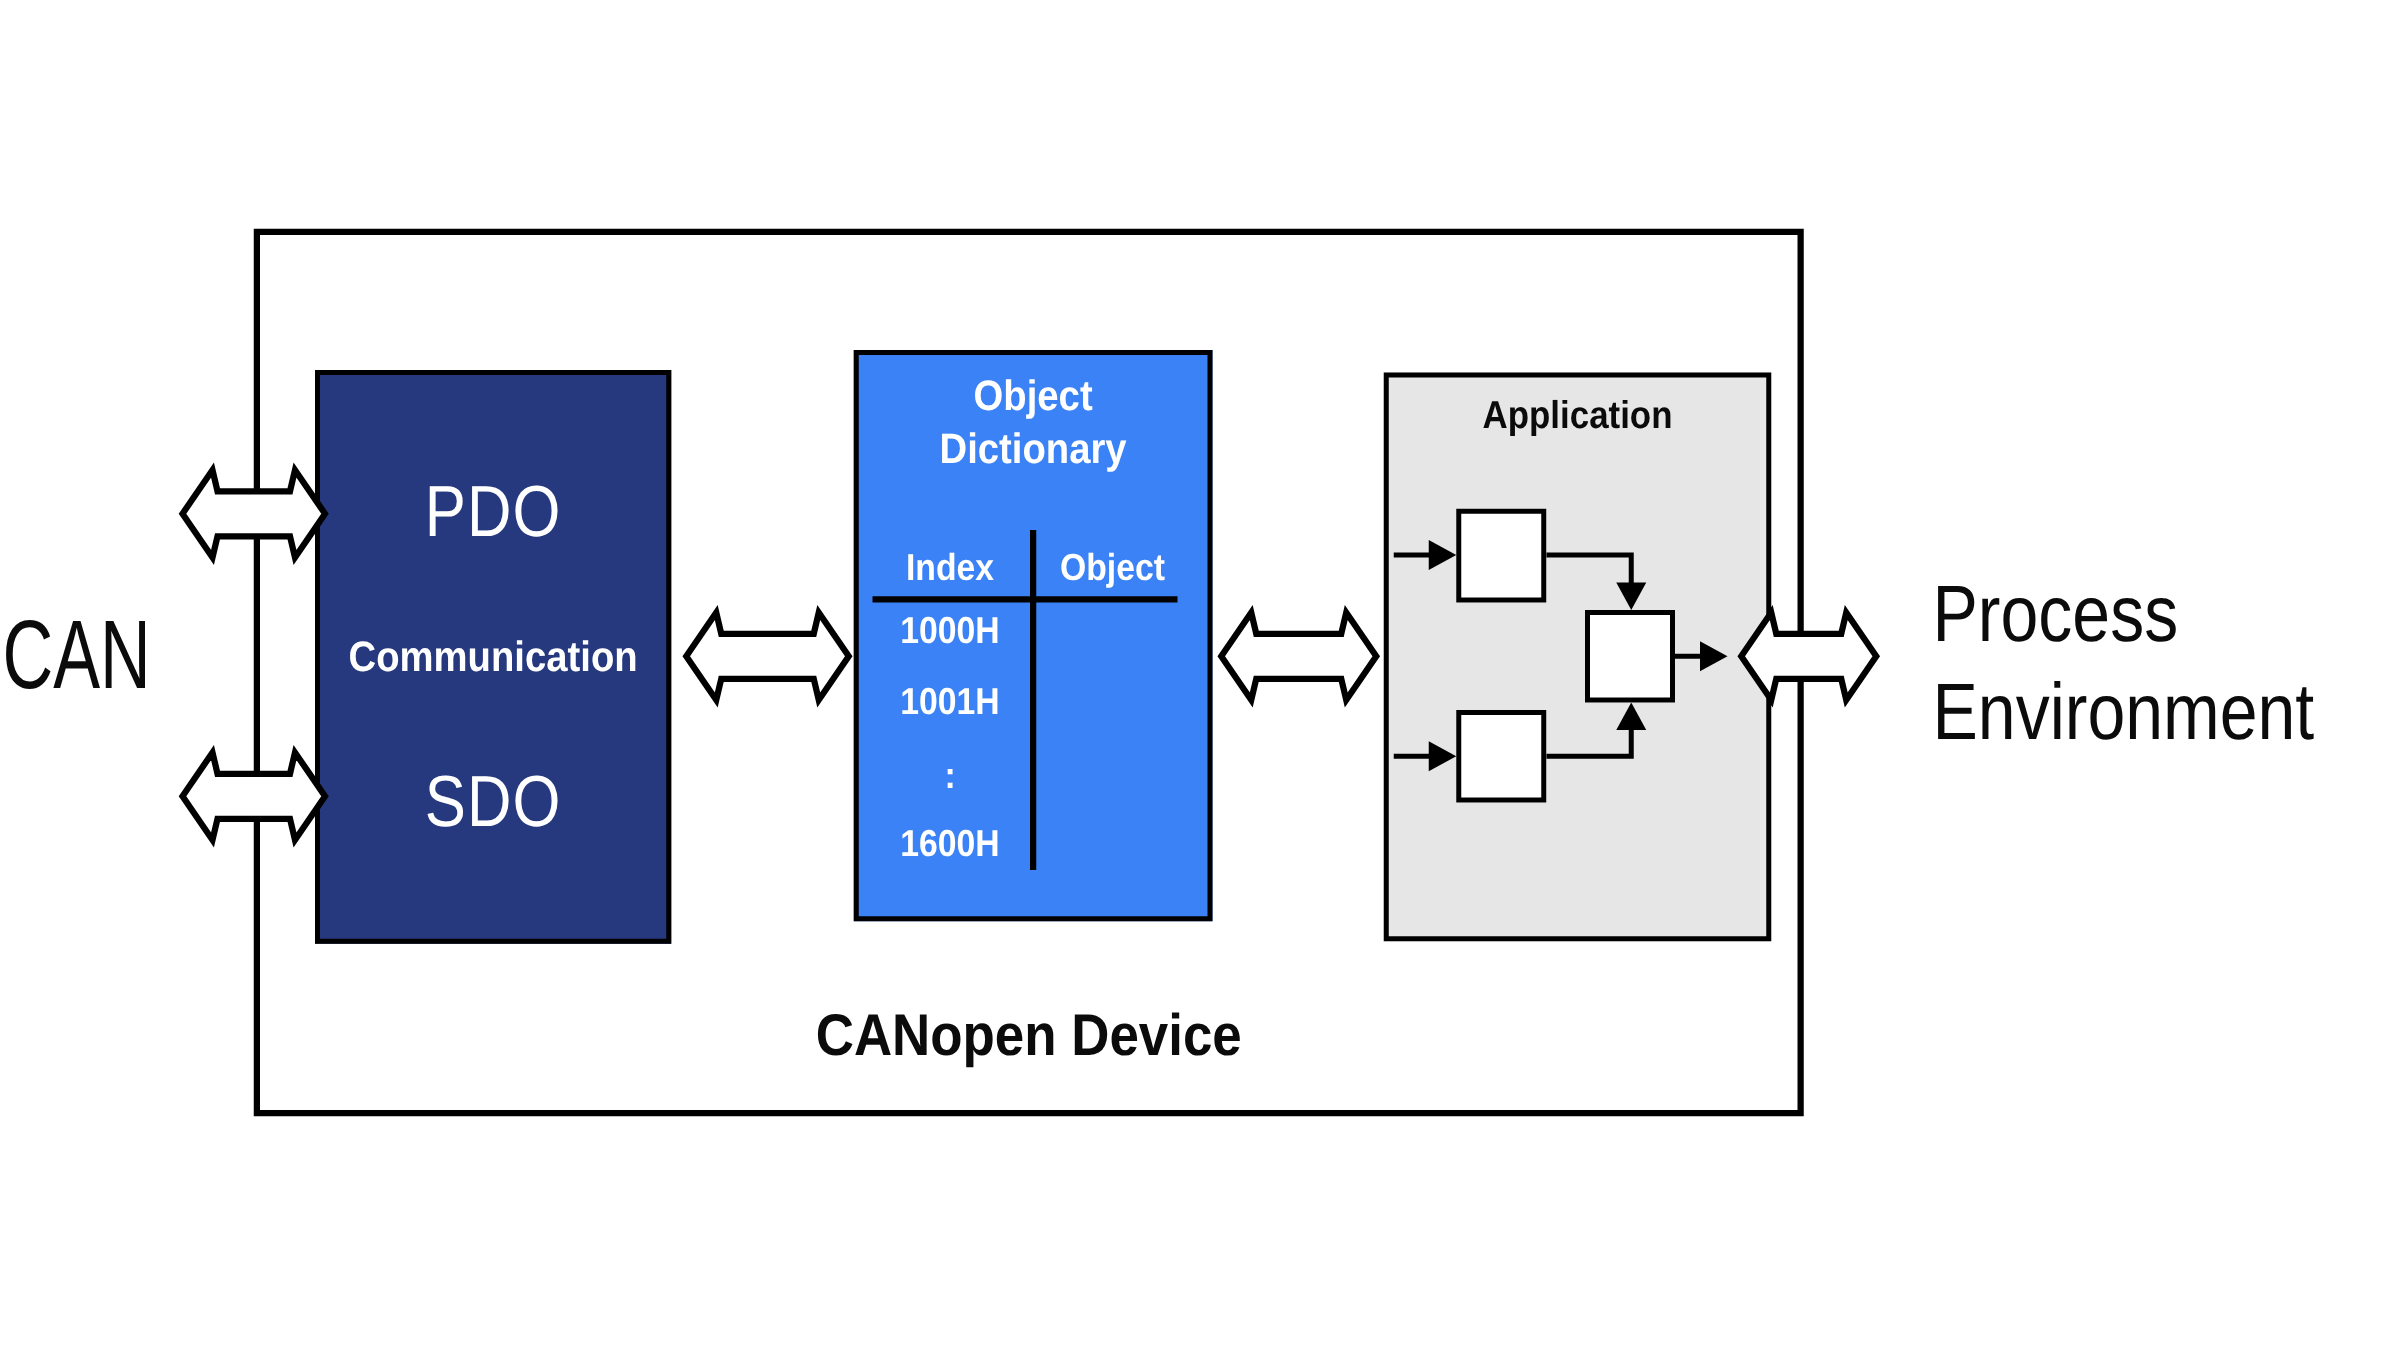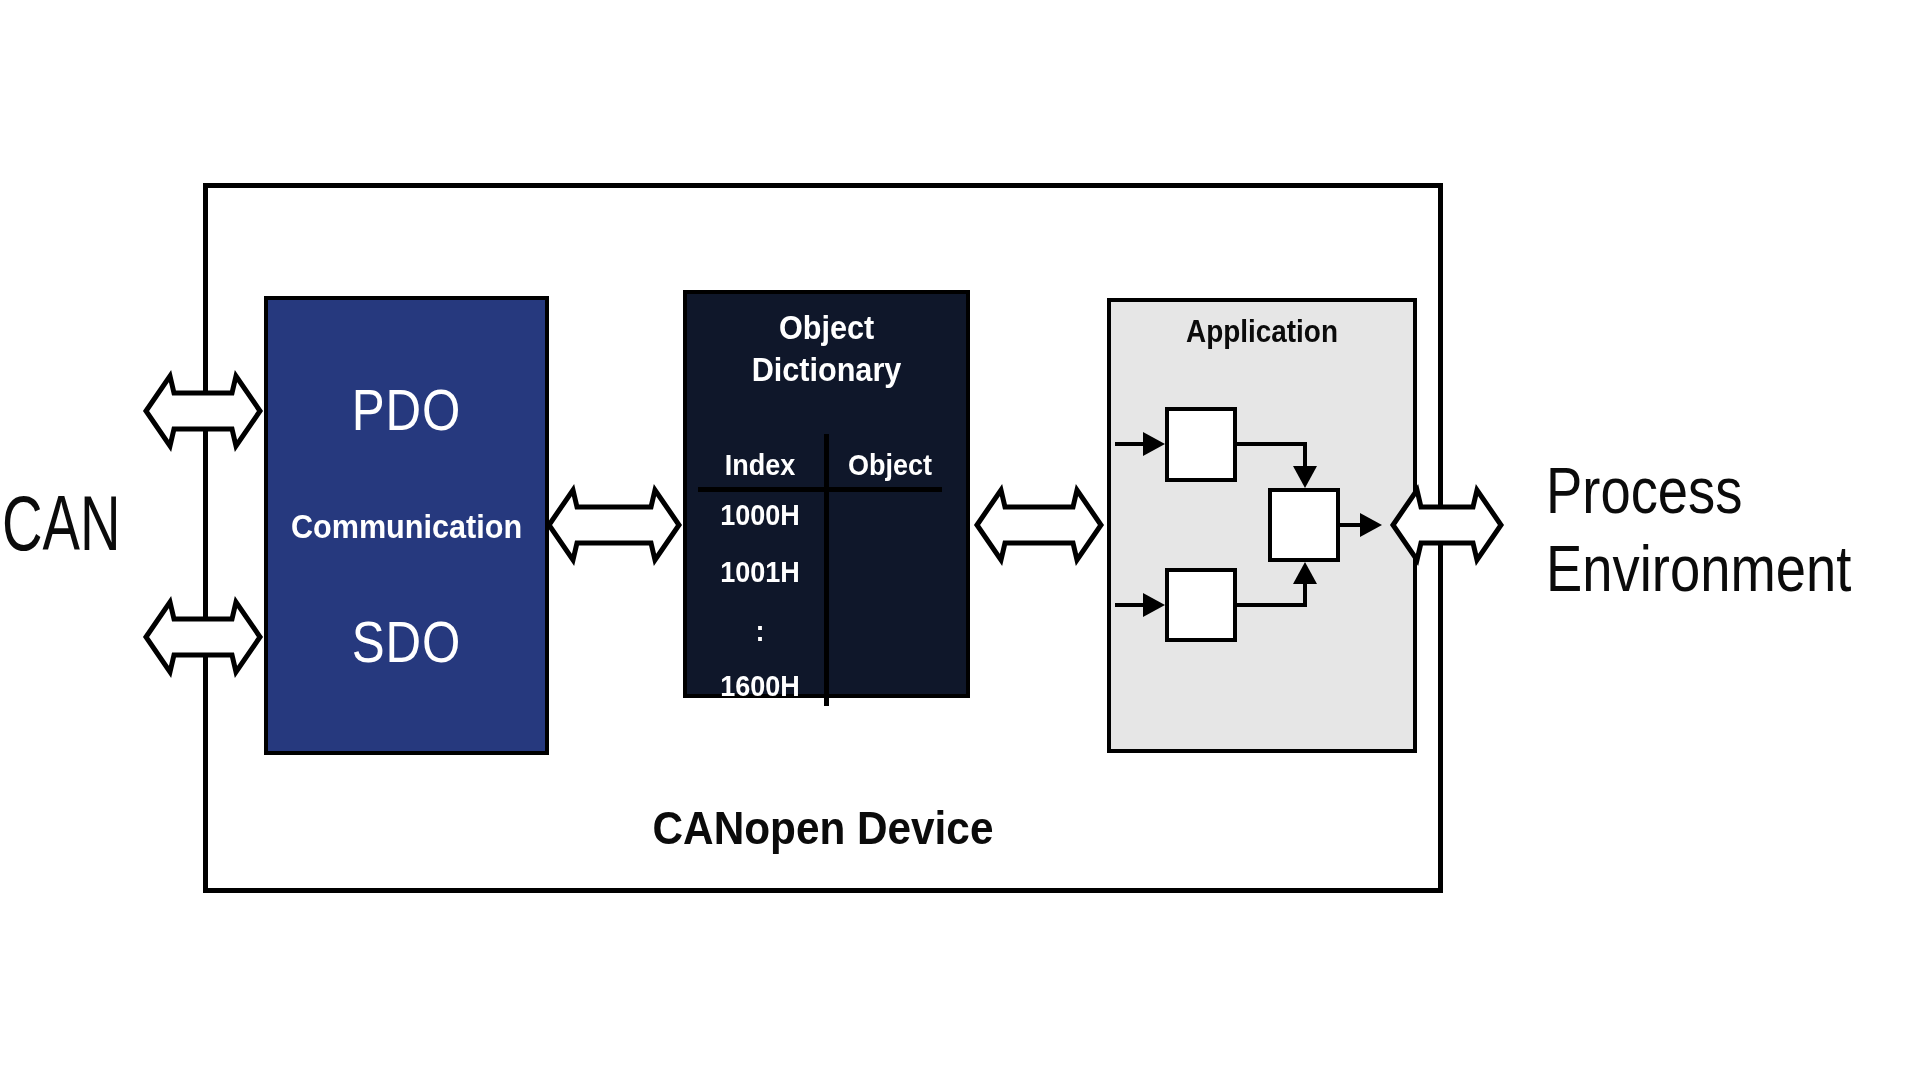--- a/index.html
+++ b/index.html
@@ -5,22 +5,22 @@
   html,body{margin:0;padding:0;background:#fff;}
   #canvas{
     position:relative;width:1916px;height:1078px;background:#ffffff;overflow:hidden;
     font-family:"Liberation Sans",sans-serif;color:#0b0b0b;
   }
   
   .outer-box{position:absolute;left:203px;top:183px;width:1240px;height:710px;
     border:5px solid #000;box-sizing:border-box;background:#fff;}
   
   .block{position:absolute;box-sizing:border-box;border:4px solid #000;}
-  .blue-box{left:264px;top:296px;width:285px;height:459px;background:#26397E;color:#fff;}
-  .red-box{left:683px;top:290px;width:287px;height:408px;background:#0f172a;color:#fff;}
+  .blue-box{left:252px;top:296px;width:285px;height:459px;background:#26397E;color:#fff;}
+  .red-box{left:683px;top:280px;width:287px;height:457px;background:#3b82f6;color:#fff;}
   .gray-box{left:1107px;top:298px;width:310px;height:455px;background:#E6E6E6;color:#0b0b0b;}
   .centered-line{position:absolute;left:0;right:0;text-align:center;white-space:nowrap;}
   
   .pdo,.sdo{font-size:58px;font-weight:400;transform:translateY(-50%) scaleX(0.85);letter-spacing:1px;}
   .pdo{top:109px;} .sdo{top:341px;}
   .comm{top:226px;font-size:34px;font-weight:bold;transform:translateY(-50%) scaleX(0.9);}
   
   .od-title{top:12px;font-size:34px;font-weight:bold;line-height:42px;transform:scaleX(0.9);}
   .od-vline{position:absolute;left:137px;top:140px;width:5px;height:272px;background:#000;}
   .od-hline{position:absolute;left:11px;top:193px;width:244px;height:5px;background:#000;}

